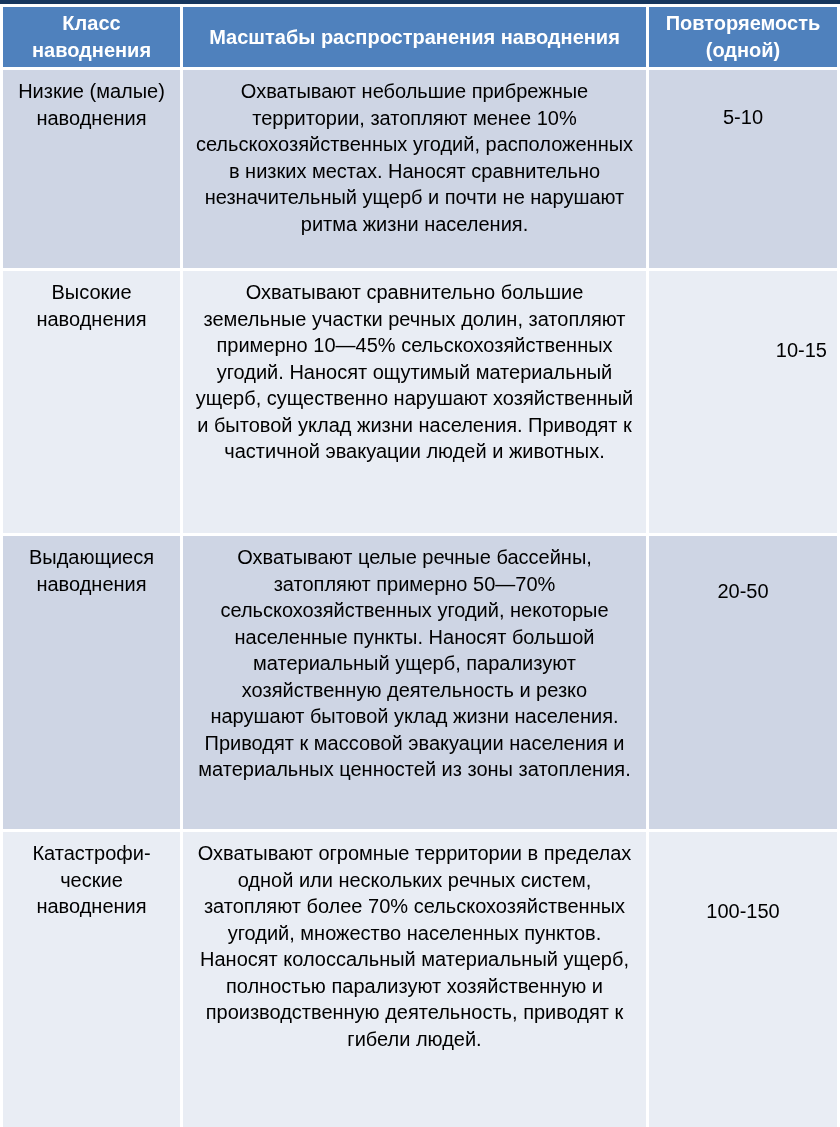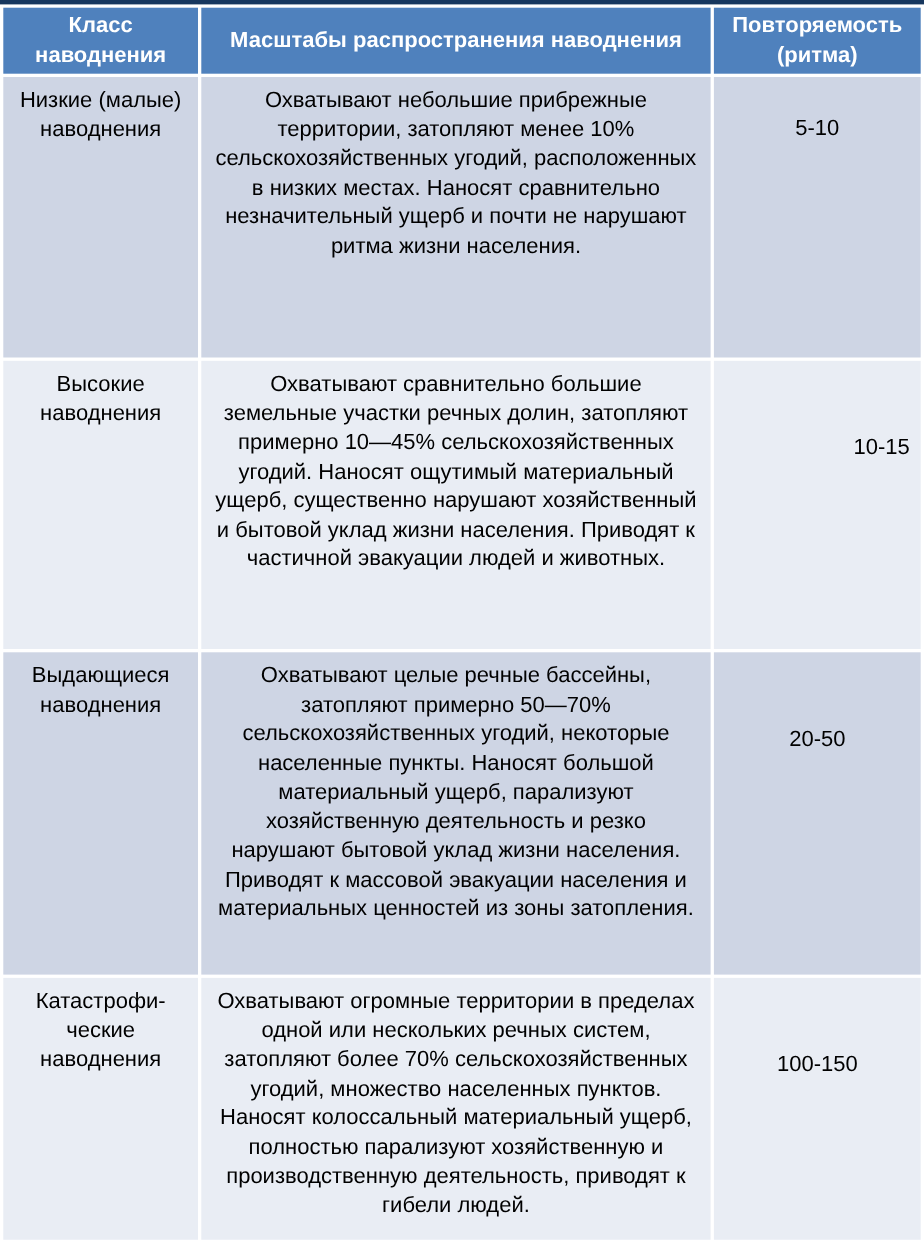--- a/index.html
+++ b/index.html
@@ -56,46 +56,46 @@
     text-align: center;
     vertical-align: top;
     padding: 8px 10px;
   }
   tbody tr:nth-child(odd) td { background: var(--row-dark); }
   tbody tr:nth-child(even) td { background: var(--row-light); }
 
   td.cell-class { padding: 8px 14px; }
   td.cell-scale { padding: 8px 10px; margin-left: 27px; }
 
-  tbody tr:nth-child(1) td { height: 255px; }
+  tbody tr:nth-child(1) td { height: 198px; }
   tbody tr:nth-child(2) td { height: 262px; }
   tbody tr:nth-child(3) td { height: 293px; }
   tbody tr:nth-child(4) td { height: 318px; }
 
   tbody tr:nth-child(1) td.cell-years { padding-top: 34px; }
   tbody tr:nth-child(2) td.cell-years { padding-top: 66px; text-align: right; }
-  tbody tr:nth-child(3) td.cell-years { padding-top: 66px; }
+  tbody tr:nth-child(3) td.cell-years { padding-top: 42px; }
   tbody tr:nth-child(4) td.cell-years { padding-top: 66px; }
 </style>
 </head>
 <body>
 
 <div class="top-border-bar"></div>
 
 <table class="flood-table">
   <colgroup>
     <col class="c1">
     <col class="c2">
     <col class="c3">
   </colgroup>
   <thead>
     <tr>
       <th>Класс наводнения</th>
       <th>Масштабы распространения наводнения</th>
-      <th>Повторяемость (ритма)</th>
+      <th>Повторяемость (одной)</th>
     </tr>
   </thead>
   <tbody>
     <tr>
       <td class="cell-class">Низкие (малые) наводнения</td>
       <td class="cell-scale">Охватывают небольшие прибрежные территории, затопляют менее 10% сельскохозяйственных угодий, расположенных в низких местах. Наносят сравнительно незначительный ущерб и почти не нарушают ритма жизни населения.</td>
       <td class="cell-years">5-10</td>
     </tr>
     <tr>
       <td class="cell-class">Высокие наводнения</td>

